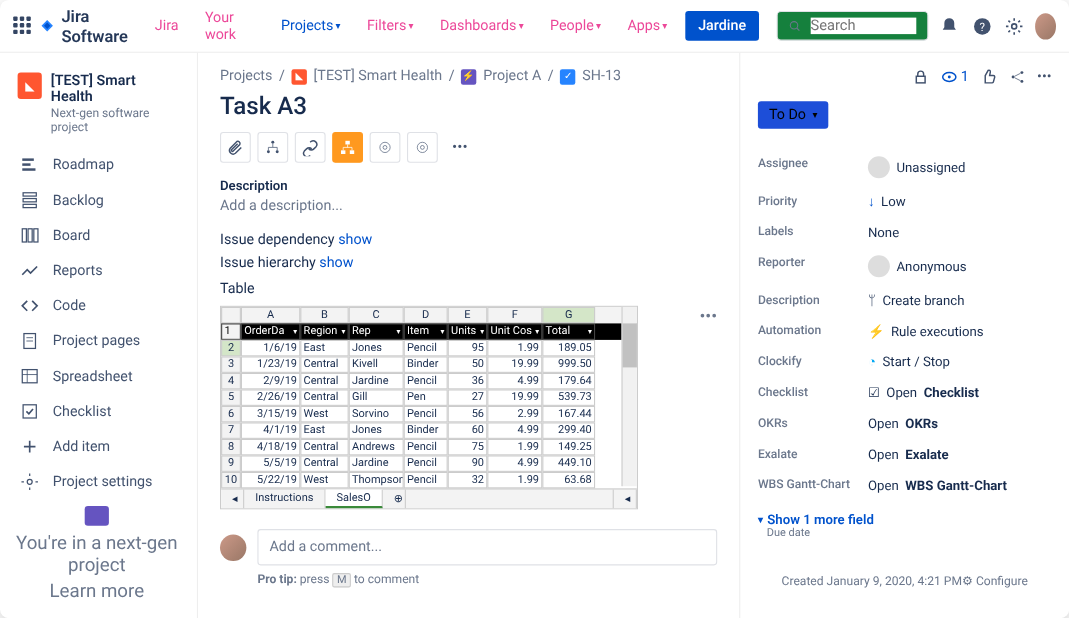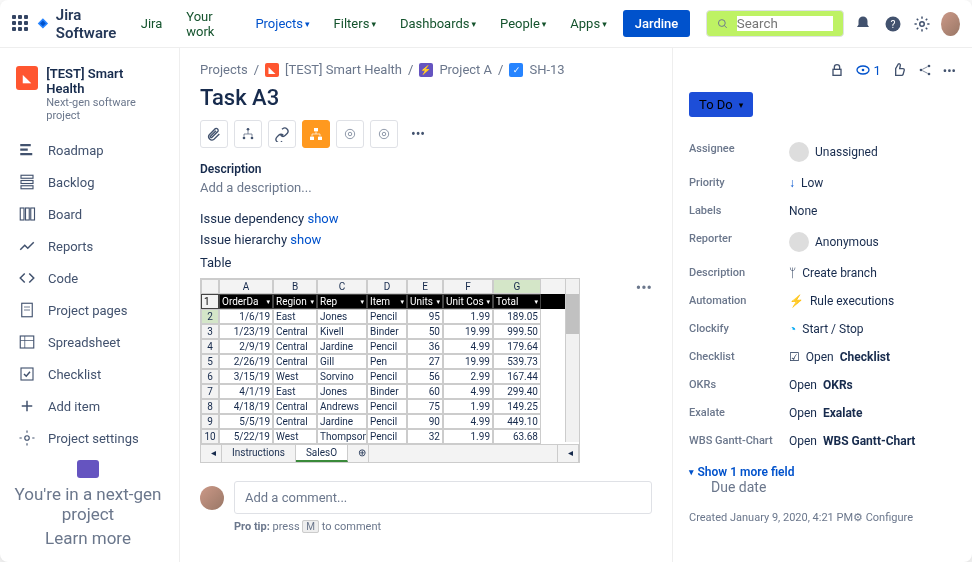--- a/index.html
+++ b/index.html
@@ -2,26 +2,26 @@
 <html><head>
 <meta charset="utf-8">
 <style>
 *{box-sizing:border-box;margin:0;padding:0;font-family:-apple-system,BlinkMacSystemFont,"Segoe UI",Roboto,sans-serif}
 body{background:#fff;width:972px;height:562px;overflow:hidden;font-size:14px;color:#172B4D;border-radius:8px;box-shadow:0 4px 16px rgba(0,0,0,0.2)}
 .topbar{height:48px;display:flex;align-items:center;padding:0 12px;border-bottom:1px solid #eee;gap:8px}
 .apps-grid{width:18px;height:18px;display:grid;grid-template-columns:repeat(3,4px);grid-template-rows:repeat(3,4px);gap:2px}
 .apps-grid span{background:#344563;border-radius:1px}
 .logo{display:flex;align-items:center;gap:6px;font-weight:600;font-size:15px;color:#253858}
 .logo svg{width:18px;height:18px}
-.nav-item{padding:6px 8px;color:#14532d;font-size:13px;cursor:pointer;display:flex;align-items:center;gap:2px}
+.nav-item{padding:6px 8px;color:#ec4899;font-size:13px;cursor:pointer;display:flex;align-items:center;gap:2px}
 .nav-item.active{color:#0052CC}
 .chev{font-size:9px}
 .btn-create{background:#0052CC;color:#fff;border:none;padding:6px 12px;border-radius:3px;font-size:13px;font-weight:500;cursor:pointer}
 .spacer{flex:1}
-.search{display:flex;align-items:center;background:#bef264;border:1px solid #DFE1E6;border-radius:4px;padding:5px 10px;width:170px;gap:8px;color:#6B778C;font-size:13px}
+.search{display:flex;align-items:center;background:#15803d;border:1px solid #DFE1E6;border-radius:4px;padding:5px 10px;width:170px;gap:8px;color:#6B778C;font-size:13px}
 .search input{border:none;outline:none;width:100%}
 .icon-btn{width:28px;height:28px;display:flex;align-items:center;justify-content:center;cursor:pointer;color:#42526E;border-radius:50%}
 .avatar{width:24px;height:24px;border-radius:50%;background:linear-gradient(135deg,#c98,#976)}
 .main{display:flex;height:514px}
 .sidebar{width:180px;padding:14px 8px;border-right:1px solid #eee}
 .proj-head{display:flex;gap:8px;padding:4px 8px 12px}
 .proj-icon{width:24px;height:24px;background:#FF5630;border-radius:3px;display:flex;align-items:center;justify-content:center;color:#fff;font-size:11px}
 .proj-title{font-weight:600;font-size:13px}
 .proj-sub{font-size:11px;color:#6B778C}
 .sb-item{display:flex;align-items:center;gap:12px;padding:7px 10px;color:#42526E;font-size:13px;cursor:pointer;border-radius:3px}
@@ -65,22 +65,22 @@
 .protip .key{background:#eee;border:1px solid #ccc;border-radius:2px;padding:0 3px;font-size:10px}
 .details{width:300px;border-left:1px solid #eee;padding:14px 16px;font-size:13px;overflow-y:auto}
 .dt-top{display:flex;justify-content:flex-end;gap:10px;align-items:center;margin-bottom:14px;color:#42526E}
 .watch{display:flex;align-items:center;gap:3px;color:#0052CC}
 .status-btn{background:#1d4ed8;border:none;padding:5px 10px;border-radius:3px;font-size:13px;cursor:pointer;display:inline-flex;align-items:center;gap:6px;margin-bottom:18px}
 .field{display:flex;padding:7px 0;font-size:12px}
 .field .fl{width:100px;color:#6B778C;font-weight:500;font-size:11px}
 .field .fv{flex:1;display:flex;align-items:center;gap:6px;color:#172B4D}
 .unass{width:20px;height:20px;background:#ddd;border-radius:50%}
 .show-more{color:#0052CC;font-size:12px;font-weight:600;margin-top:10px;display:flex;align-items:center;gap:4px}
-.due{font-size:14px;color:#6B778C;margin-left:22px}
-.created{font-size:11px;color:#6B778C;margin-top:16px;display:flex;justify-content:flex-start}
+.due{font-size:10px;color:#6B778C;margin-left:8px}
+.created{font-size:11px;color:#6B778C;margin-top:32px;display:flex;justify-content:center}
 </style>
 </head>
 <body>
 
 <div class="topbar">
   <div class="apps-grid">
       <span></span>
       <span></span>
       <span></span>
       <span></span>

